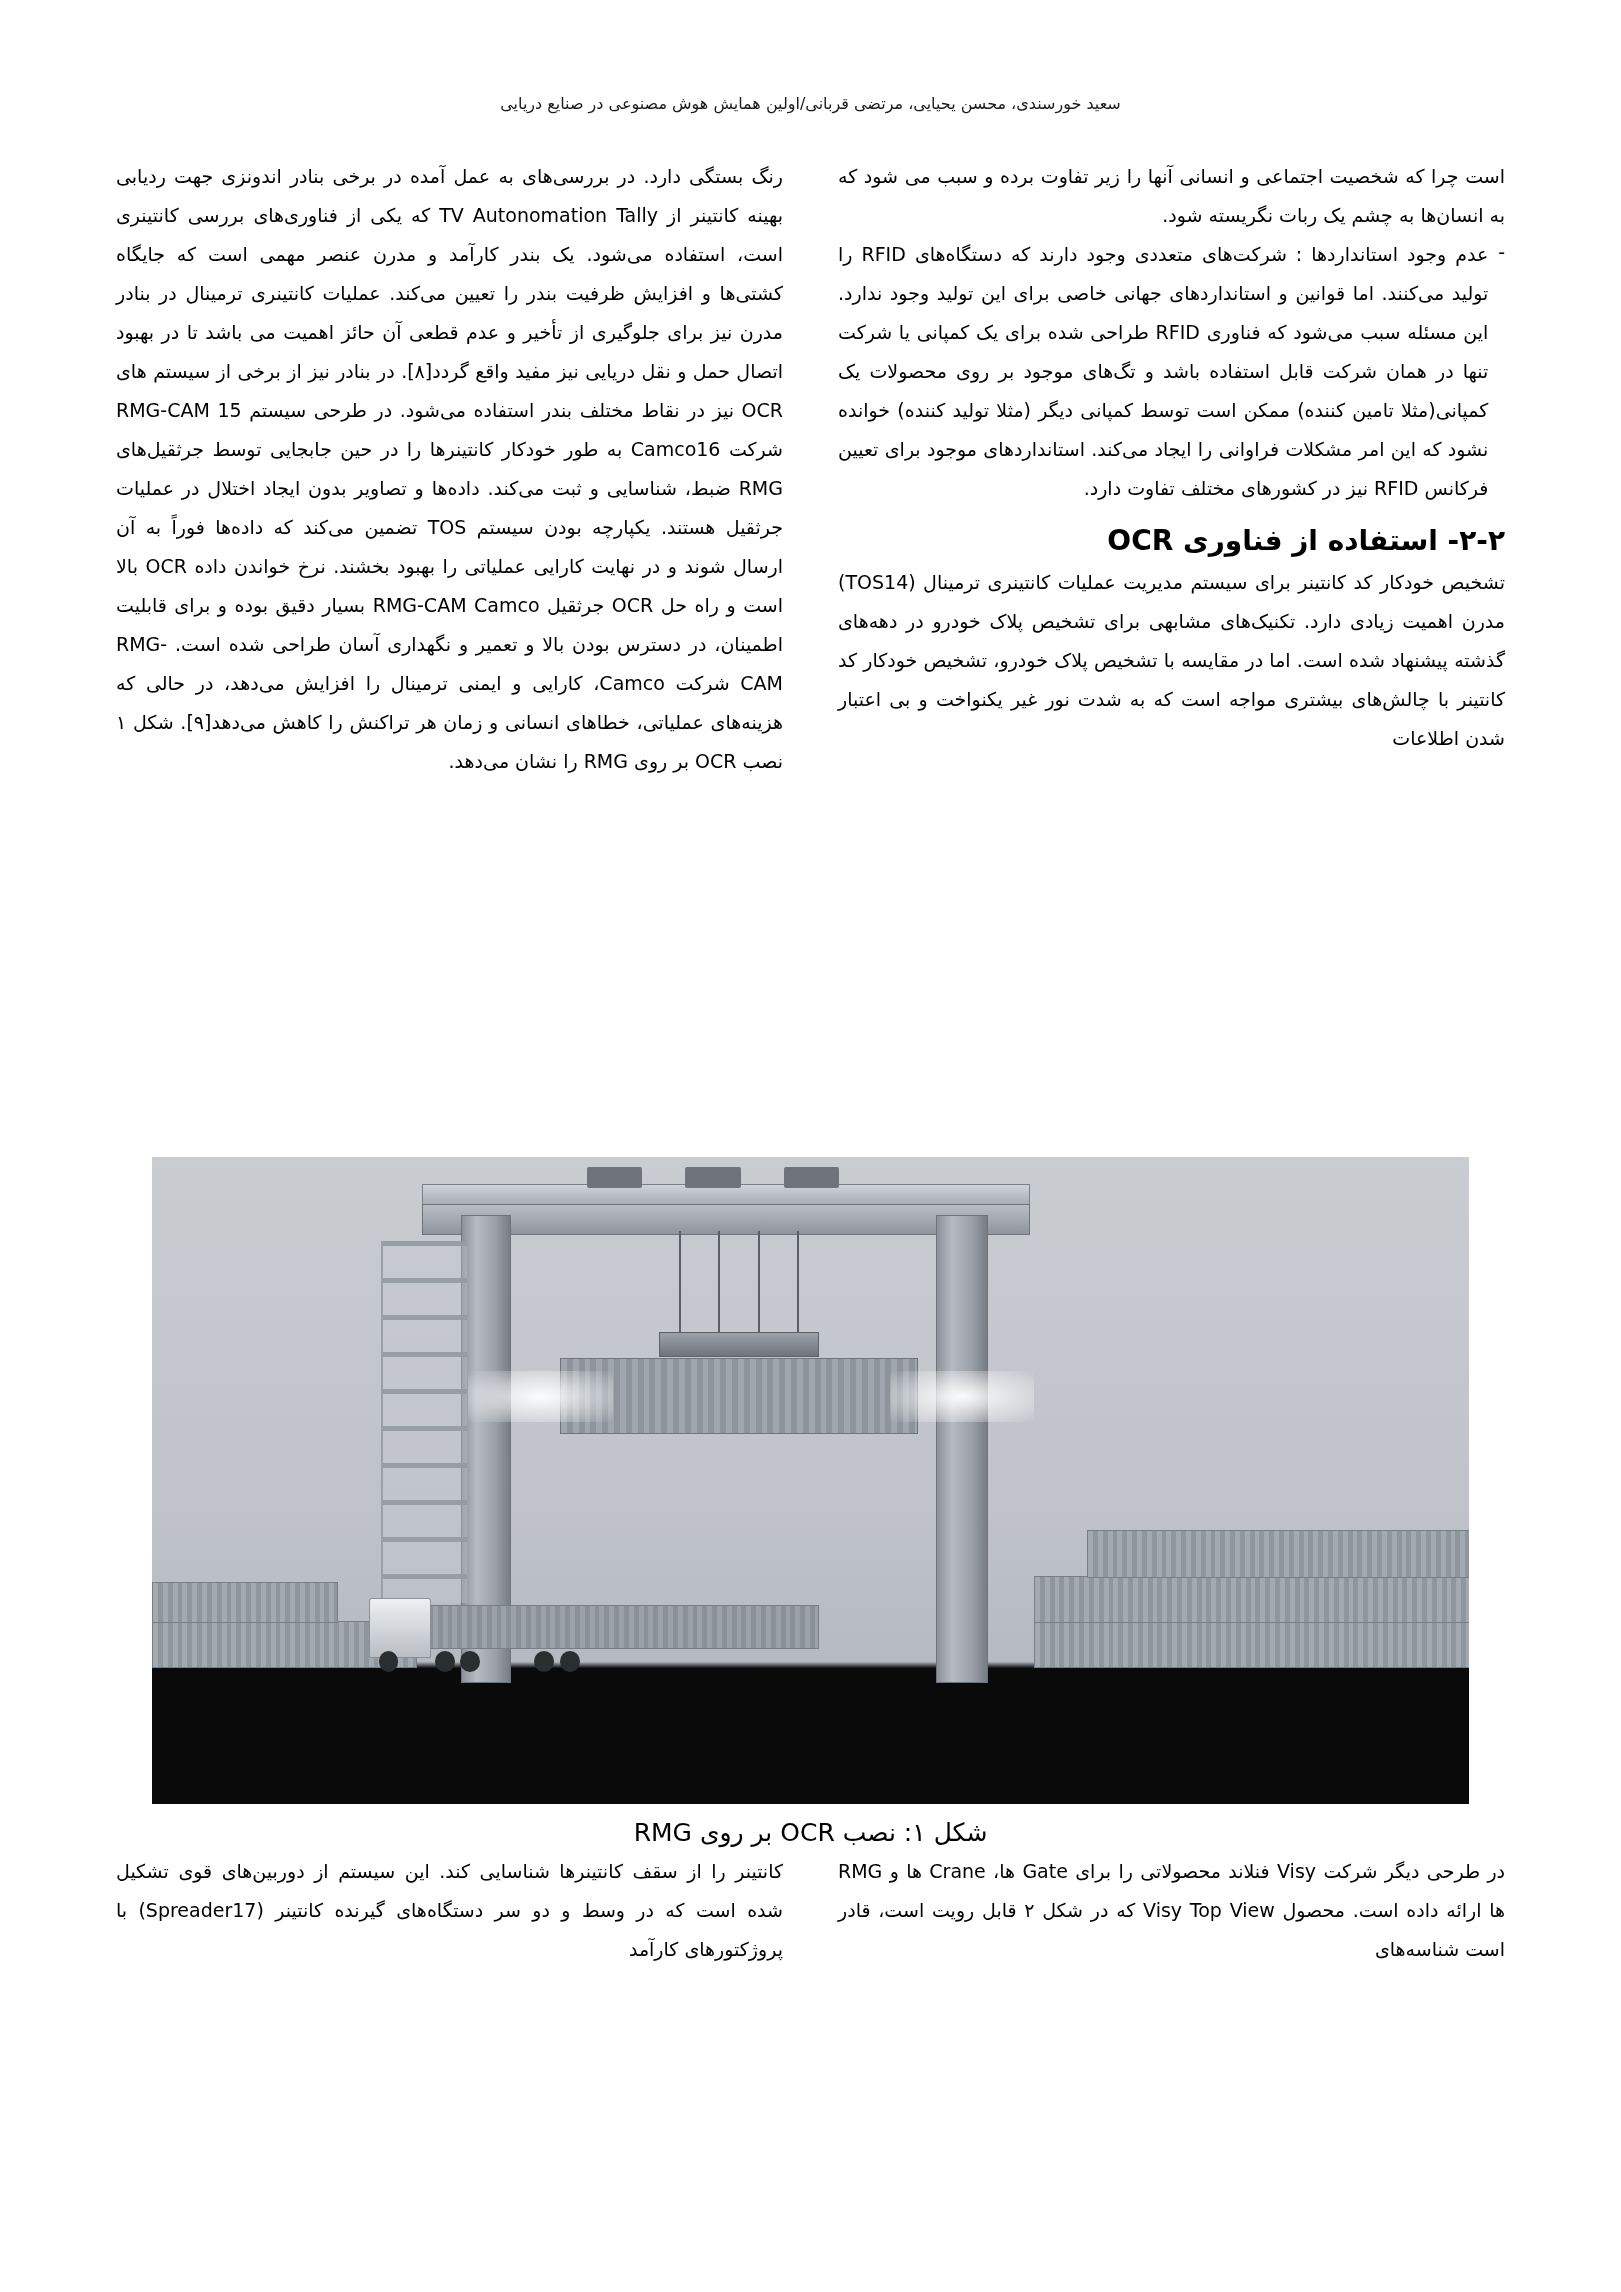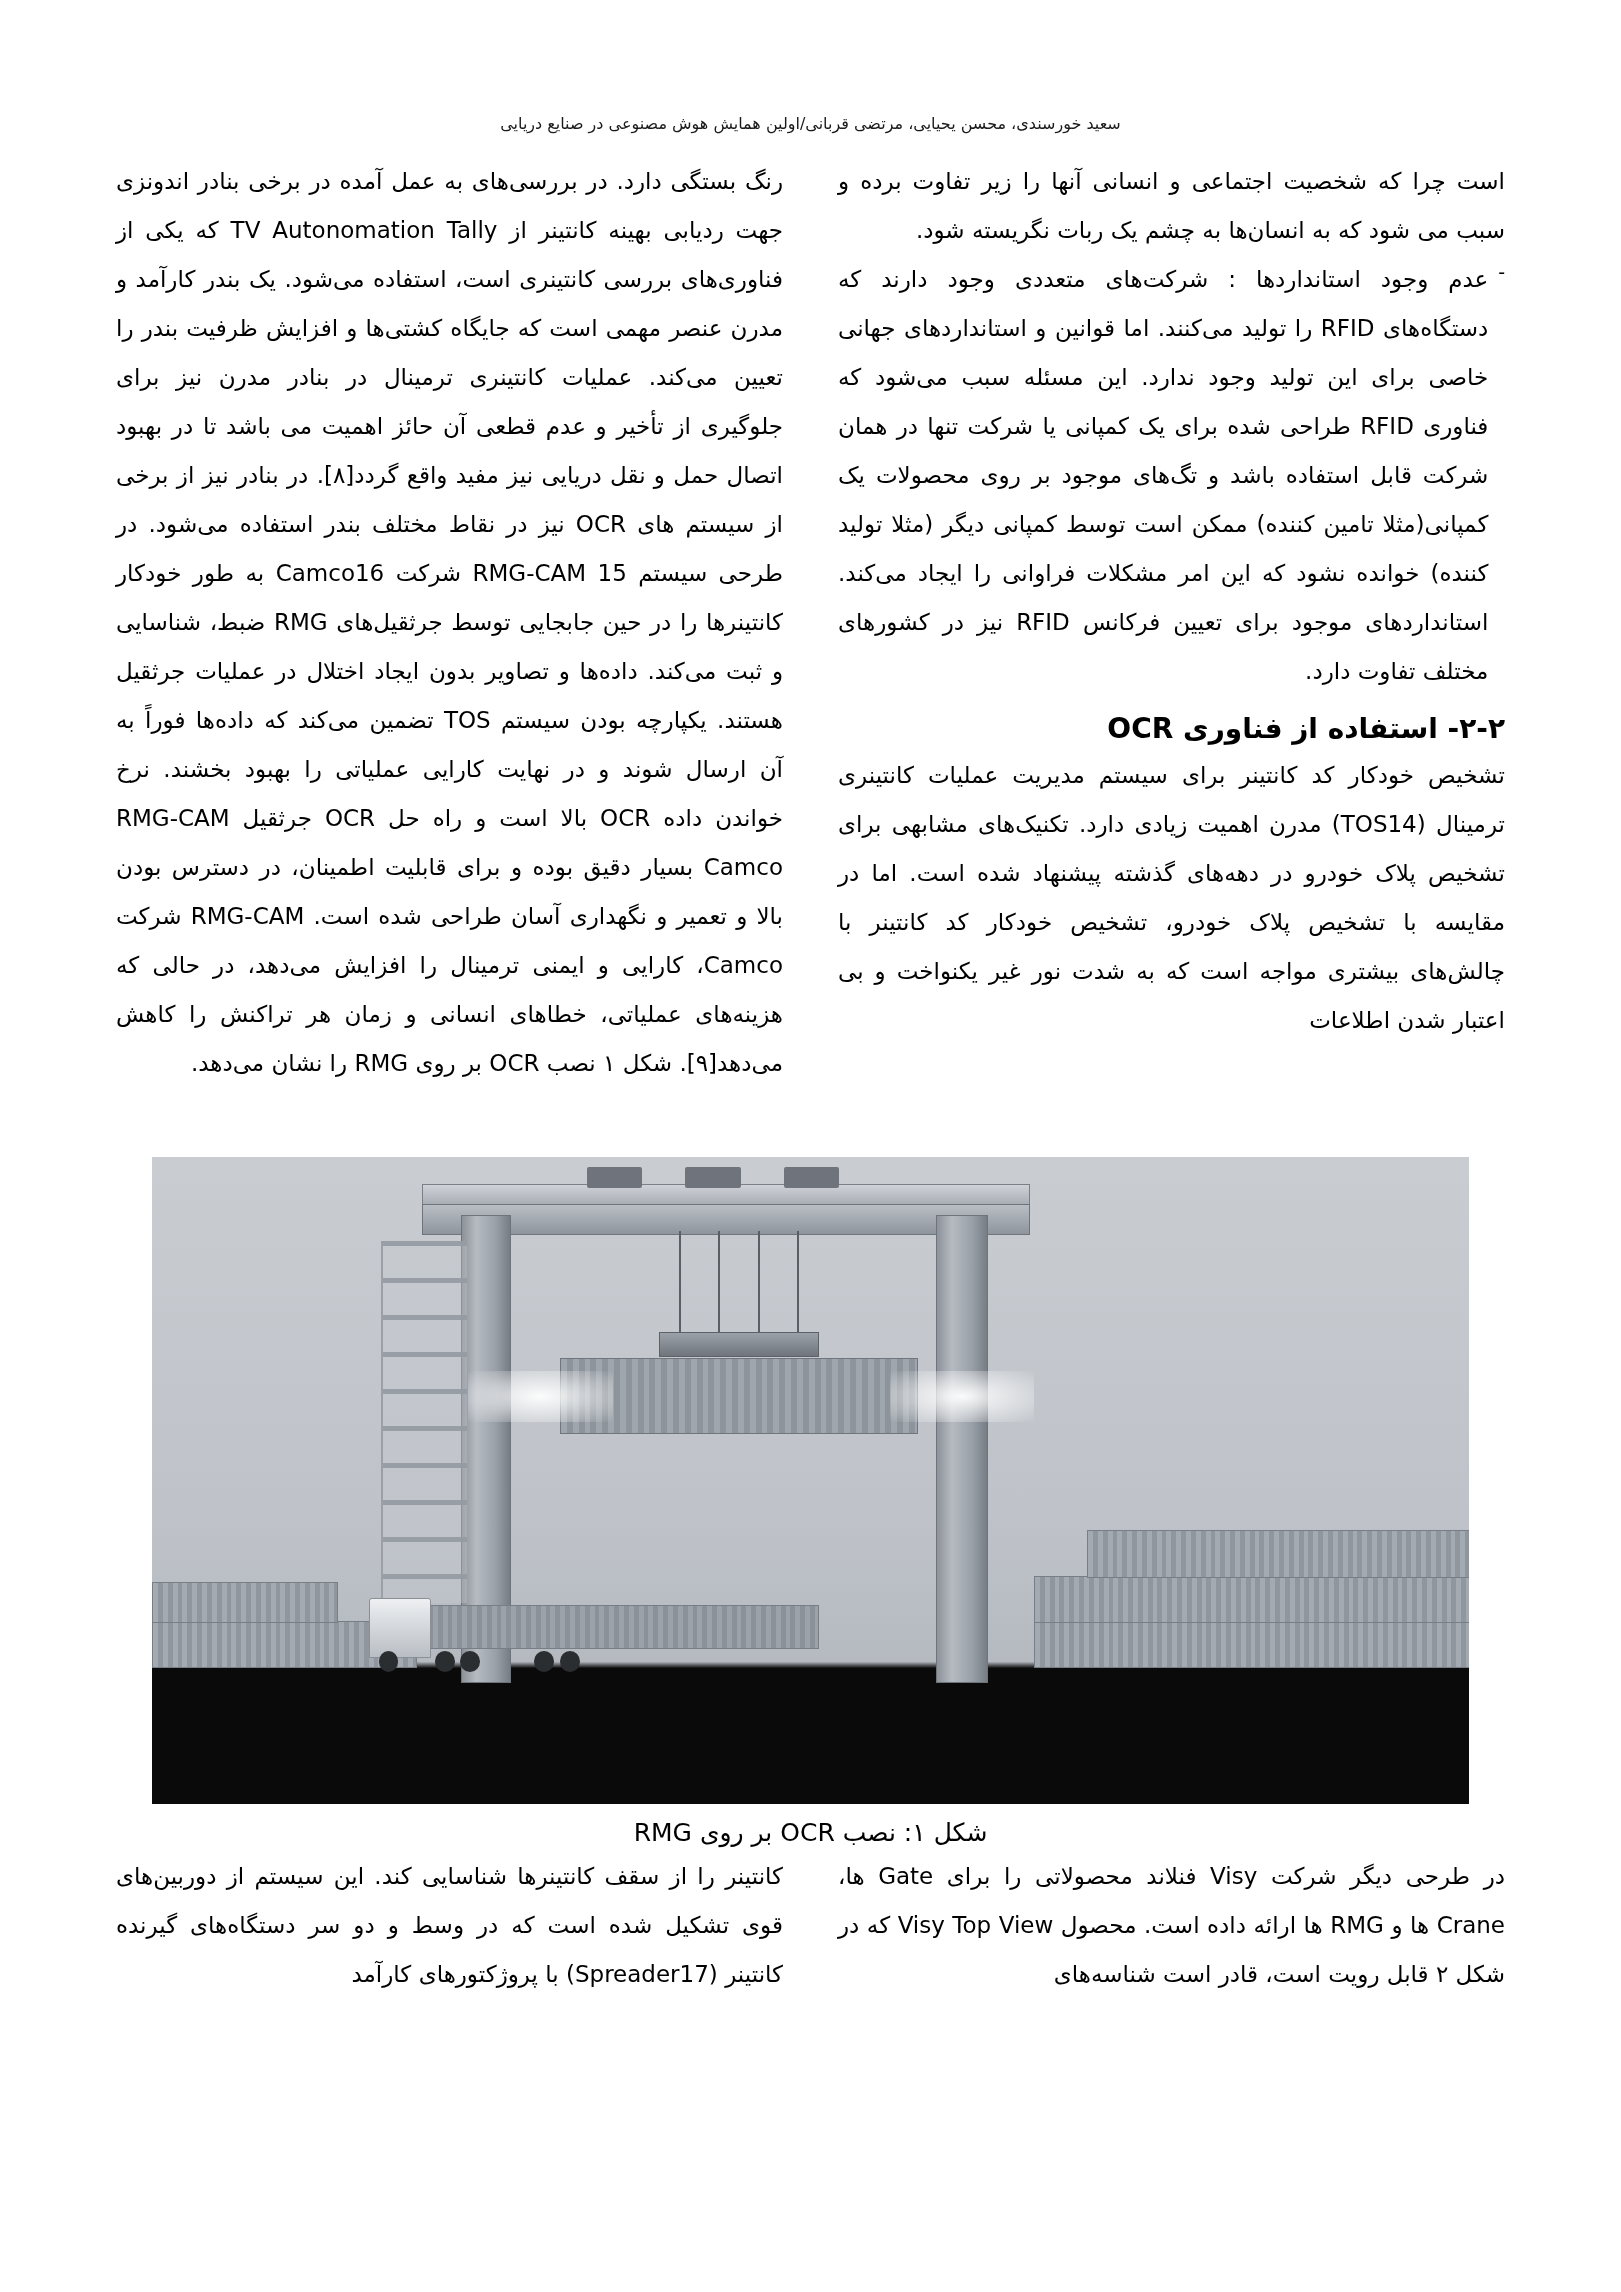--- a/index.html
+++ b/index.html
@@ -23,43 +23,42 @@
   .header {
     position: absolute;
     top: 94px;
     left: 0;
     right: 0;
     text-align: center;
     font-size: 16px;
     color: #1a1a1a;
     direction: rtl;
     letter-spacing: 0;
-    margin-top: 20px;
   }
   .content {
     position: absolute;
     top: 157px;
     left: 116px;
     right: 116px;
     bottom: 59px;
   }
   .cols {
     display: flex;
     flex-direction: row;
     gap: 55px;
     direction: rtl;
   }
   .col {
     flex: 1 1 0;
     width: 0;
   }
   p.body, li.body {
     margin: 0 0 0 0;
-    font-size: 23px;
-    line-height: 49px;
+    font-size: 19px;
+    line-height: 39px;
     text-align: justify;
     text-justify: inter-word;
     direction: rtl;
   }
   .bullet-row {
     display: flex;
     flex-direction: row;
     direction: rtl;
     gap: 9.8px;
   }

